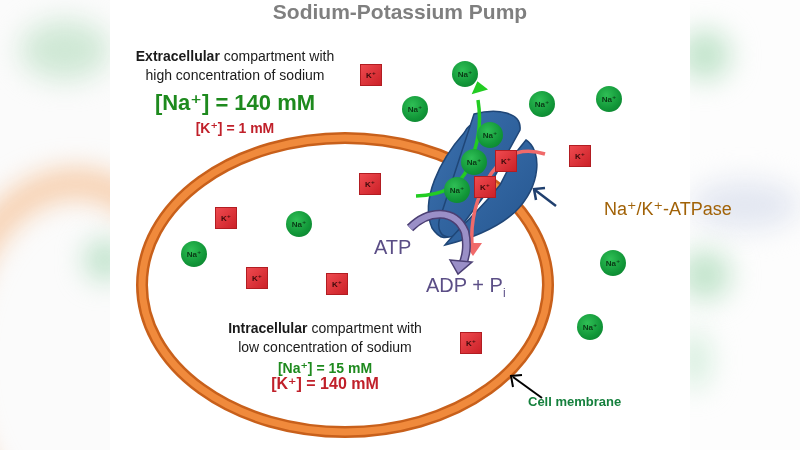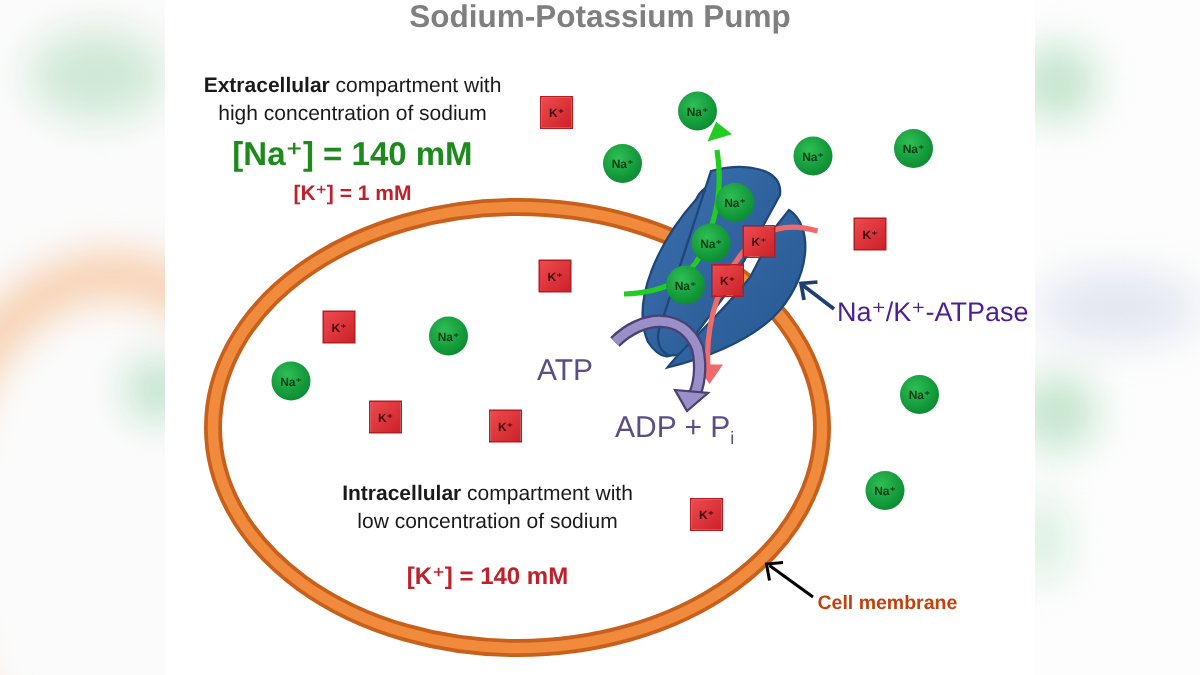--- a/index.html
+++ b/index.html
@@ -18,22 +18,22 @@
       position: absolute; left: 110px; top: 0; width: 580px; height: 450px; background: #ffffff;
     }
     .title {
       position: absolute; left: 0; width: 580px; top: 0; text-align: center;
       font-size: 21px; font-weight: bold; color: #7f7f7f;
     }
     .txt { position: absolute; white-space: nowrap; text-align: center; }
     .dark { color: #1a1a1a; font-size: 14px; }
     .green { color: #1e8a1e; font-weight: bold; }
     .red { color: #c0202a; font-weight: bold; }
-    .navy { color: #4c1d95; font-size: 18px; }
-    .purple { color: #5b4e86; font-size: 20px; }
+    .navy { color: #a16207; font-size: 18px; margin-left: 46px; }
+    .purple { color: #5b4e86; font-size: 20px; margin-left: 16px; }
     .na {
       position: absolute; width: 26px; height: 26px; border-radius: 50%;
       background: radial-gradient(circle at 40% 35%, #2fbf55, #119638 60%, #0b7a2c);
       color: #0b3a16; font-size: 8px; font-weight: bold;
       display: flex; align-items: center; justify-content: center;
     }
     .k {
       position: absolute; width: 20px; height: 20px;
       background: linear-gradient(135deg, #ee4a4f, #cc2128);
       border: 1px solid #b21d22;
@@ -140,16 +140,17 @@
   <div class="txt navy" style="left:448px;top:198px;">Na⁺/K⁺-ATPase</div>
   <div class="txt purple" style="left:248px;top:236px;">ATP</div>
   <div class="txt dark" style="left:90px;top:320px;width:250px;">
     <b>Intracellular</b><span> compartment with</span>
   </div>
 
   <div class="txt purple" style="left:300px;top:274px;">
     <span>ADP + P</span><sub>i</sub>
   </div>
   <div class="txt dark" style="left:90px;top:339px;width:250px;">low concentration of sodium</div>
+  <div class="txt green" style="left:90px;top:360px;width:250px;font-size:14px;">[Na⁺] = 15 mM</div>
   <div class="txt red" style="left:90px;top:374px;width:250px;font-size:16px;">[K⁺] = 140 mM</div>
 
-  <div class="txt" style="left:435px;top:394px;font-size:13px;font-weight:bold;color:#c2410c;">Cell membrane</div>
+  <div class="txt" style="left:418px;top:394px;font-size:13px;font-weight:bold;color:#15803d;">Cell membrane</div>
 </div>
 
 </body></html>

